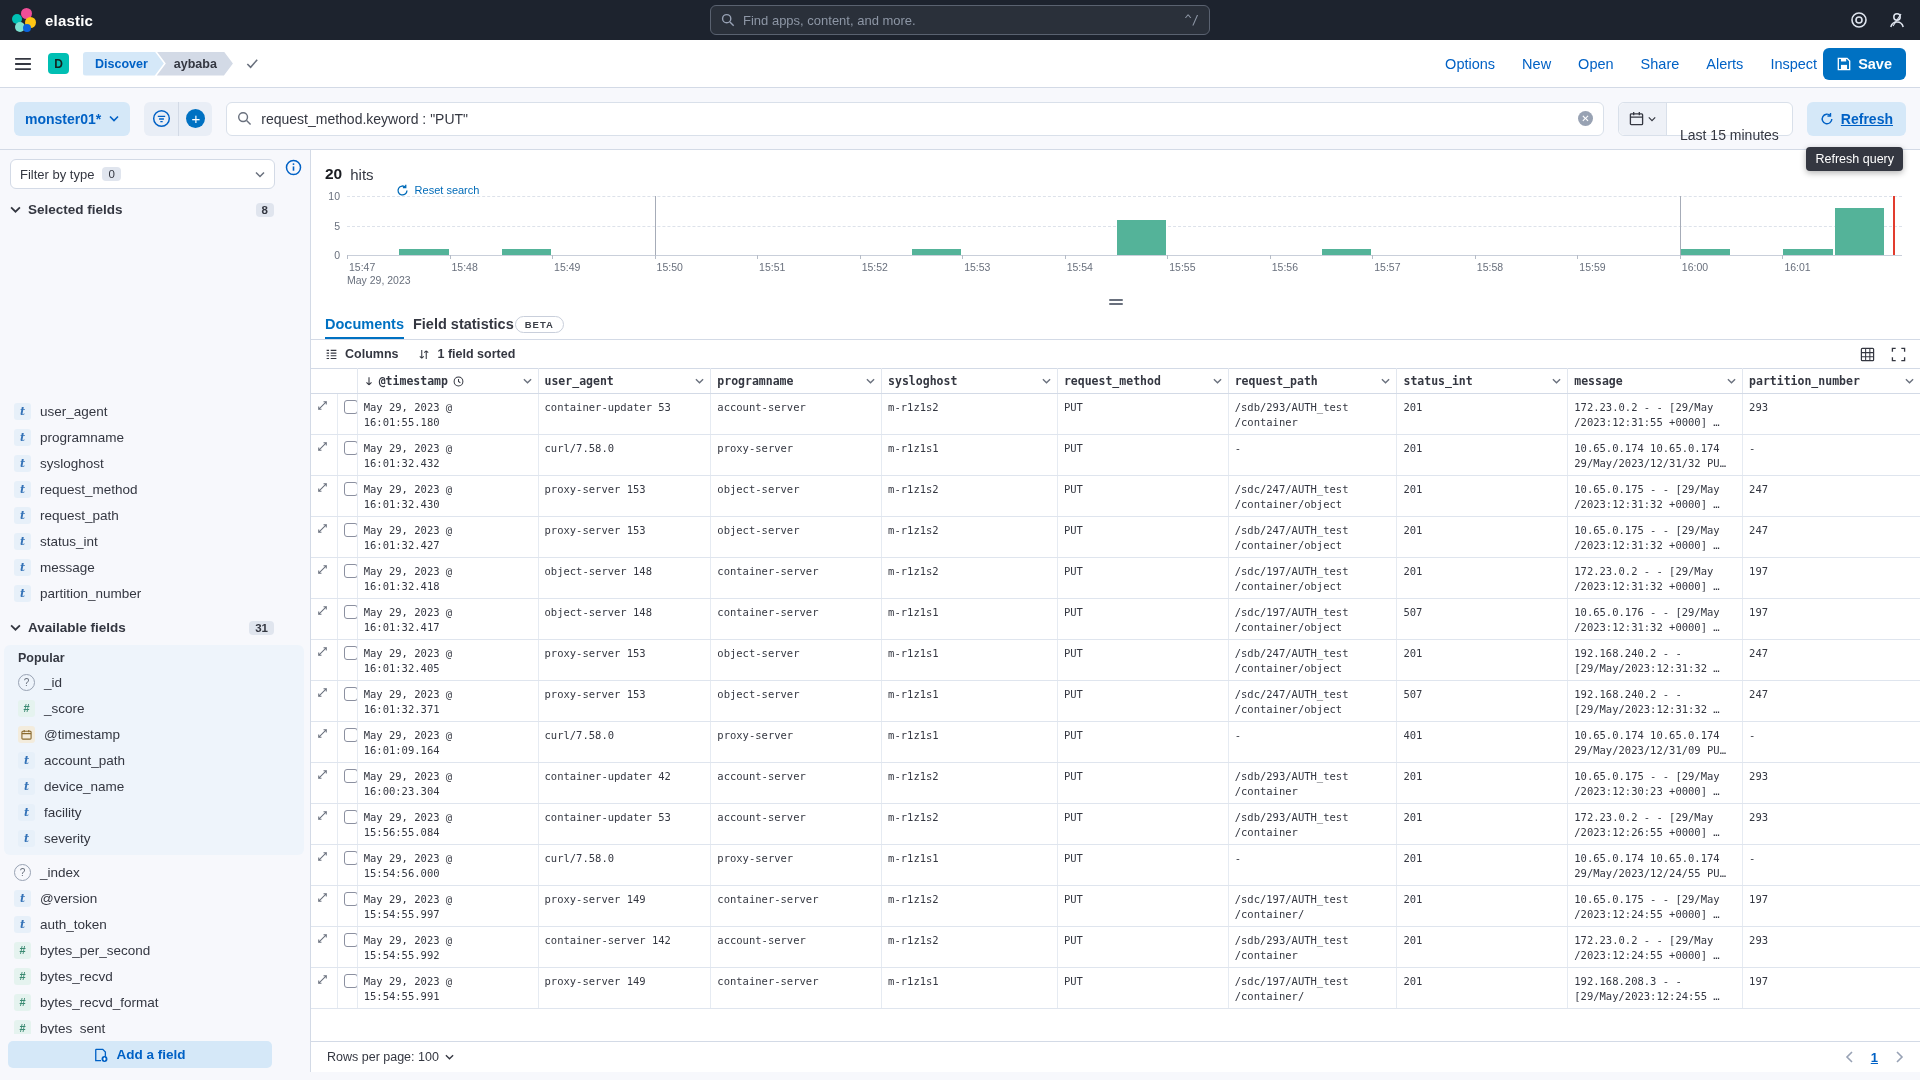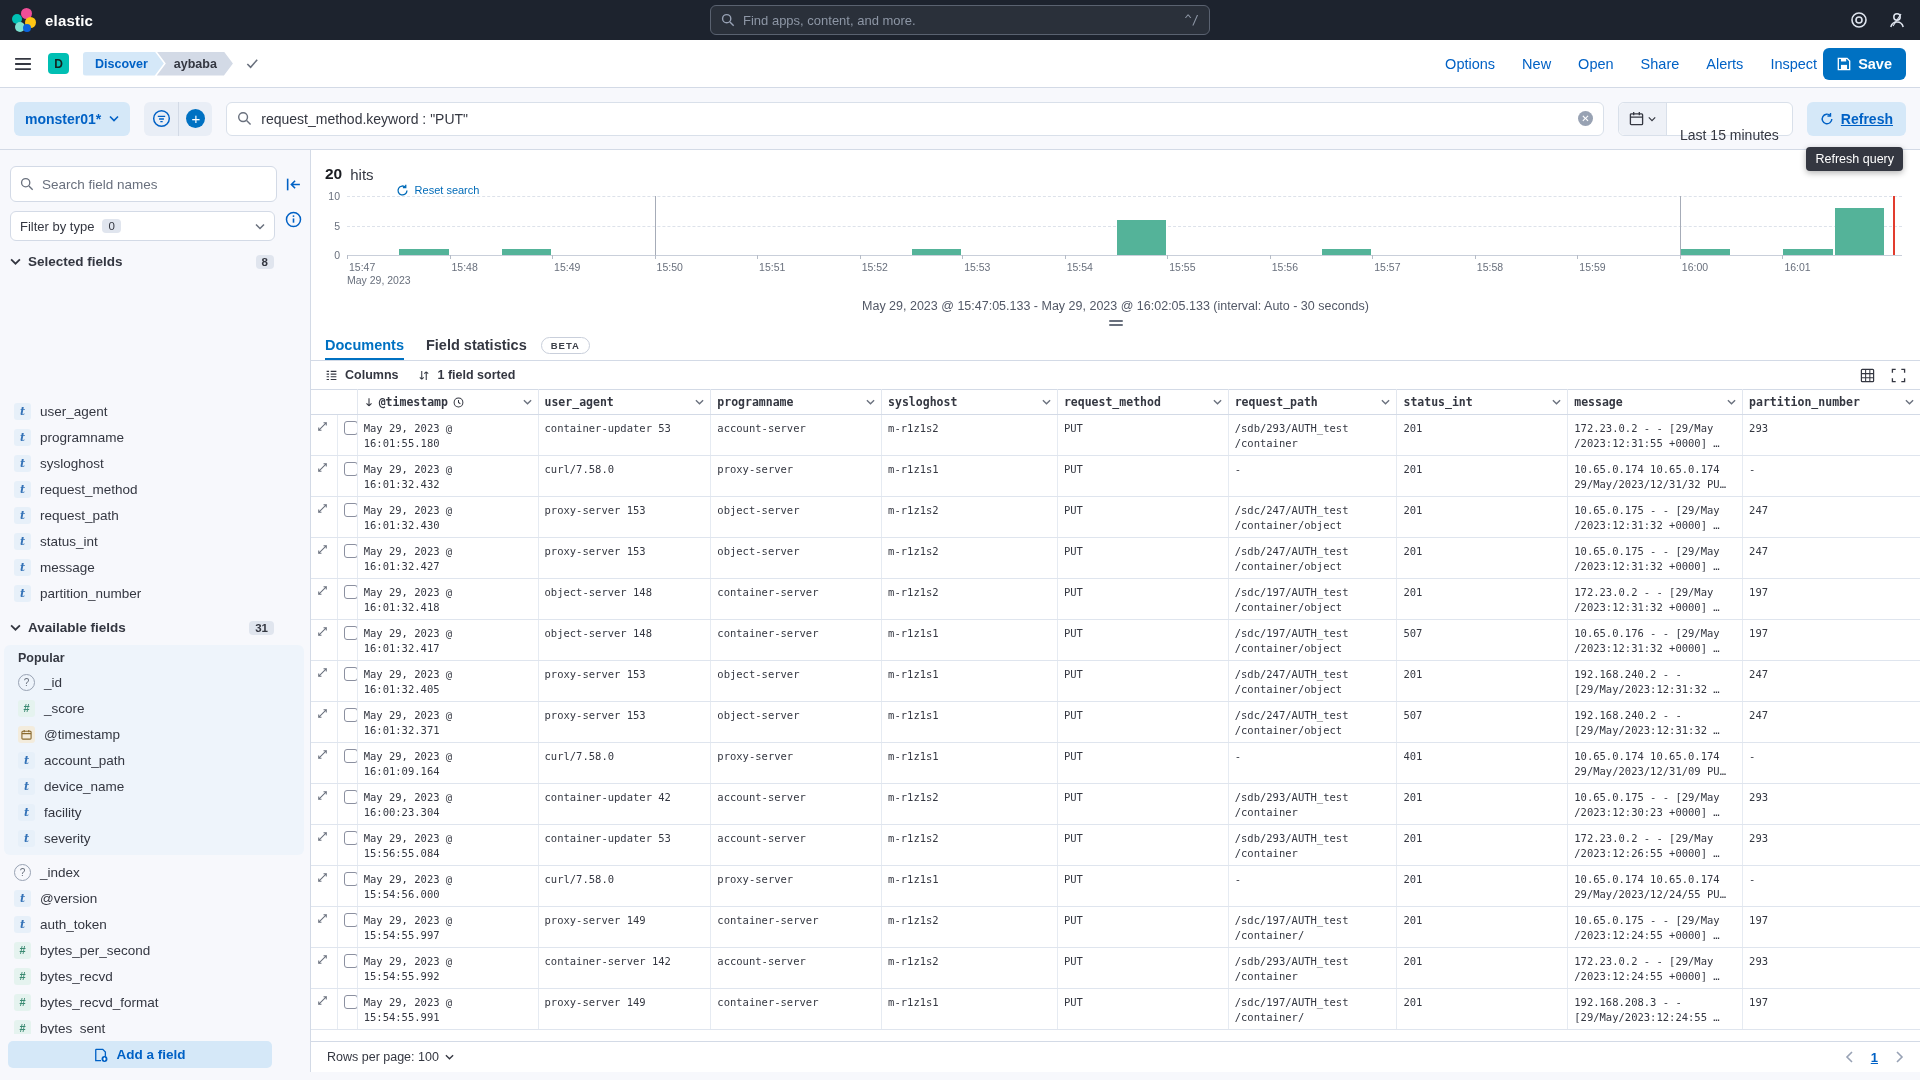--- a/index.html
+++ b/index.html
@@ -107,21 +107,21 @@
   .bar { position:absolute; bottom:0; }
   .marker { position:absolute; top:0; bottom:0; width:2px; }
   .xtick { position:absolute; top:100%; width:1px; height:4px; background:#b6bcc7; }
   .xlab { position:absolute; top:calc(100% + 6px); font-size:10.5px; color:#69707d; white-space:nowrap; }
   .xsub { position:absolute; top:calc(100% + 19px); left:0; font-size:10.5px; color:#69707d; }
   .chart-caption { margin-top:7px; text-align:center; font-size:12.5px; color:#525866; }
   .handle-row { height:15px; display:flex; align-items:center; justify-content:center; flex-direction:column; gap:2px; margin-top:2px; cursor:row-resize; }
   .handle-row i { display:block; width:14px; height:2px; background:#69707d; border-radius:1px; }
 
   
-  .tabs { display:flex; align-items:center; gap:22px; padding:0 0 0 14px; border-bottom:1px solid #d3dae6; height:31px; }
+  .tabs { display:flex; align-items:center; gap:9px; padding:0 0 0 14px; border-bottom:1px solid #d3dae6; height:31px; }
   .tab { font-size:14.5px; font-weight:600; height:100%; display:flex; align-items:center; cursor:pointer; }
   .tab.active { color:#0071c2; box-shadow:inset 0 -2px 0 #0071c2; }
   .beta-badge { border:1px solid #c9cfdb; border-radius:11px; font-size:9.5px; letter-spacing:1px; font-weight:600;
     padding:2px 9px; color:#3c4049; background:#fff; margin-left:-8px; }
   .grid-toolbar { display:flex; align-items:center; gap:20px; height:28px; padding:0 14px; }
   .tb-btn { display:flex; align-items:center; gap:7px; font-size:12.5px; font-weight:600; color:#343741; cursor:pointer; }
   .tb-right { margin-left:auto; display:flex; align-items:center; gap:16px; }
 
   
   .grid-scroll { height:641px; overflow:hidden; }
@@ -255,33 +255,20 @@
       </svg>
     <span class="lbl">Refresh</span>
   </button>
 </div>
 
 <div class="tooltip">Refresh query</div>
 
 <div class="content">
 
   <aside class="sidebar">
-    <div class="sb-search-row">
-      <div class="sb-search">
-        <svg width="14" height="14" viewBox="0 0 16 16">
-            <circle cx="6.5" cy="6.5" r="4.7" fill="none" stroke="#69707d" stroke-width="1.5"></circle>
-            <path d="M10.2 10.2L14.5 14.5" stroke="#69707d" stroke-width="1.5"></path>
-          </svg>
-        <input placeholder="Search field names" style="">
-      </div>
-      <svg width="17" height="17" viewBox="0 0 16 16">
-          <path d="M2.5 2.5v11" stroke="#0061c5" stroke-width="1.5"></path>
-          <path d="M14 8H6M9.5 4.5L6 8l3.5 3.5" fill="none" stroke="#0061c5" stroke-width="1.5"></path>
-        </svg>
-    </div>
     <div class="sb-filter-row">
       <div class="sb-filter">
         <span>Filter by type</span>
         <span class="count-badge">0</span>
         <span class="sp"></span>
         <svg width="10" height="7" viewBox="0 0 10 6">
             <path d="M1 1l4 4 4-4" fill="none" stroke="#69707d" stroke-width="1.5"></path>
           </svg>
       </div>
       <svg width="17" height="17" viewBox="0 0 16 16">
@@ -478,21 +465,20 @@
           <div class="bar" title="15:48:30: 1" style="left:calc(9.89010989010989% + 1px); width:calc(3.296703296703297% - 2px); height:10%; background:#54b399"></div>
           <div class="bar" title="15:52:30: 1" style="left:calc(36.26373626373626% + 1px); width:calc(3.296703296703297% - 2px); height:10%; background:#54b399"></div>
           <div class="bar" title="15:54:30: 6" style="left:calc(49.45054945054945% + 1px); width:calc(3.296703296703297% - 2px); height:60%; background:#54b399"></div>
           <div class="bar" title="15:56:30: 1" style="left:calc(62.637362637362635% + 1px); width:calc(3.296703296703297% - 2px); height:10%; background:#54b399"></div>
           <div class="bar" title="16:00:00: 1" style="left:calc(85.71428571428571% + 1px); width:calc(3.296703296703297% - 2px); height:10%; background:#54b399"></div>
           <div class="bar" title="16:01:00: 1" style="left:calc(92.3076923076923% + 1px); width:calc(3.296703296703297% - 2px); height:10%; background:#54b399"></div>
           <div class="bar" title="16:01:30: 8" style="left:calc(95.6043956043956% + 1px); width:calc(3.296703296703297% - 2px); height:80%; background:#54b399"></div>
           <div class="marker" style="left:99.45054945054946%; background:#e23c2e"></div>
         </div>
     </div>
-    <div class="chart-caption">May 29, 2023 @ 15:47:05.133 - May 29, 2023 @ 16:02:05.133 (interval: Auto - 30 seconds)</div>
     <div class="handle-row">
         <i></i>
         <i></i>
       </div>
 
     <div class="tabs">
       <span class="tab active">Documents</span>
       <span class="tab">Field statistics</span>
       <span class="beta-badge">BETA</span>
     </div>

